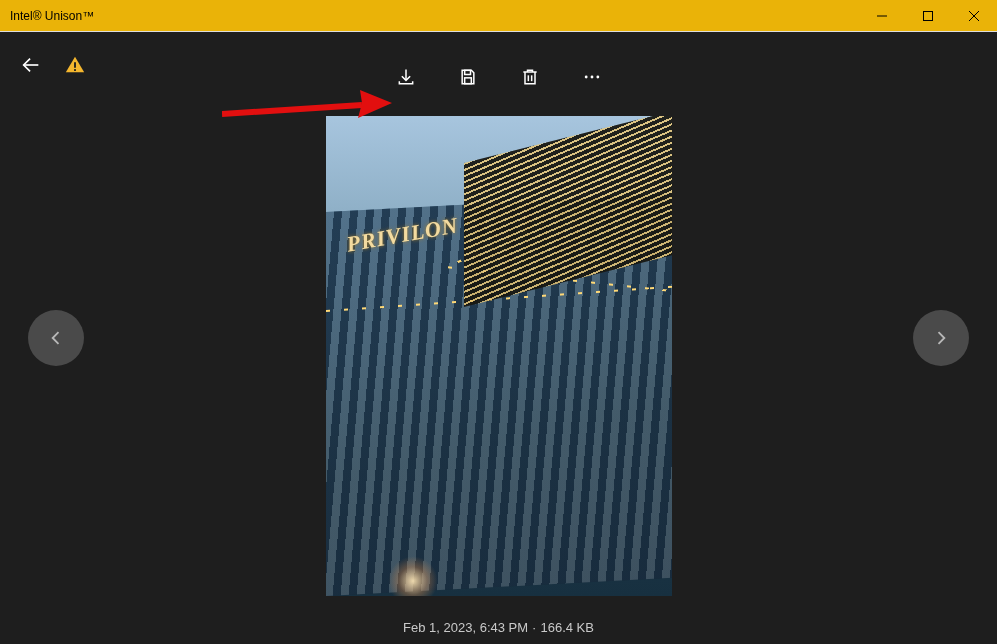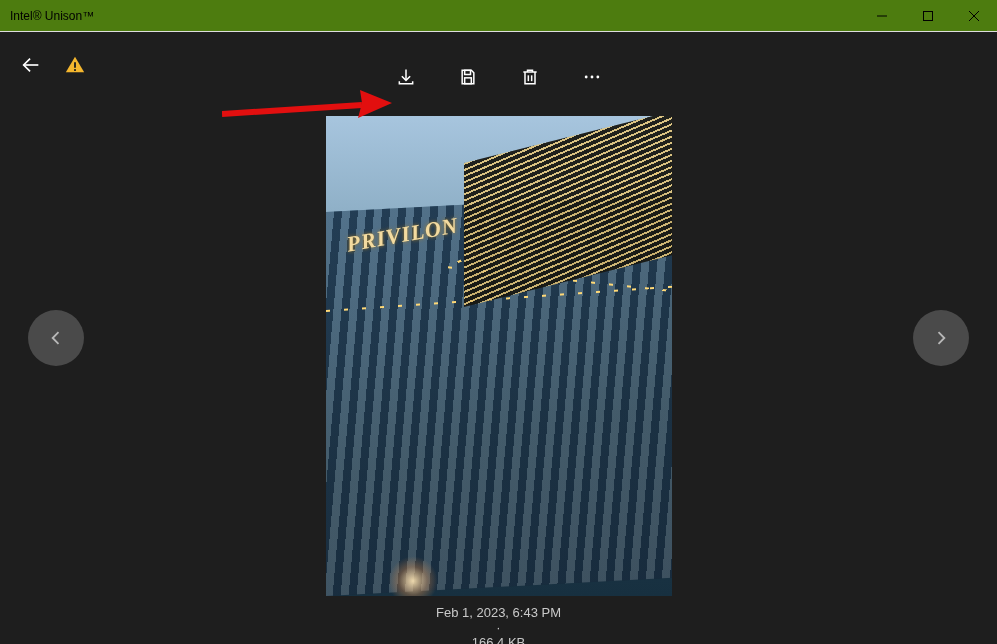--- a/index.html
+++ b/index.html
@@ -7,21 +7,21 @@
       width: 997px;
       height: 644px;
       font-family: "Segoe UI", Tahoma, sans-serif;
       background: #fff;
       overflow: hidden;
       position: relative;
     }
     
     .titlebar {
       height: 32px;
-      background: #4d7c0f;
+      background: #eab308;
       display: flex;
       align-items: center;
       justify-content: space-between;
       padding-left: 10px;
       font-size: 12px;
       color: #000;
       border-bottom: 1px solid #ddd;
     }
     .titlebar .title { }
     .win-controls { display: flex; height: 100%; }
@@ -162,21 +162,20 @@
     
     .status {
       position: absolute;
       bottom: 0; left: 0; right: 0;
       height: 34px;
       display: flex;
       align-items: center;
       justify-content: center;
       color: #c9c9c9;
       font-size: 13px;
-      flex-direction: column;
     }
     .status .sep { margin: 0 4px; }
   </style>
 </head>
 <body>
 
 <div class="titlebar">
   <span class="title">Intel® Unison™</span>
   <div class="win-controls">
     <div class="win-btn">

